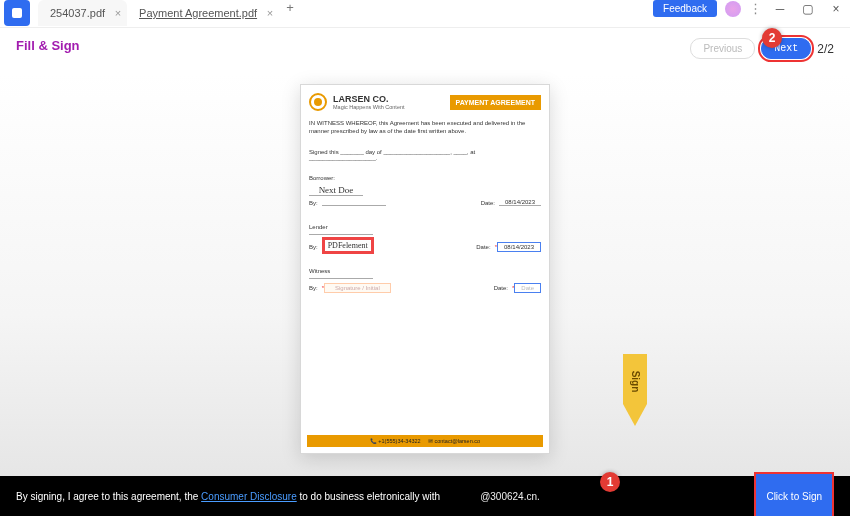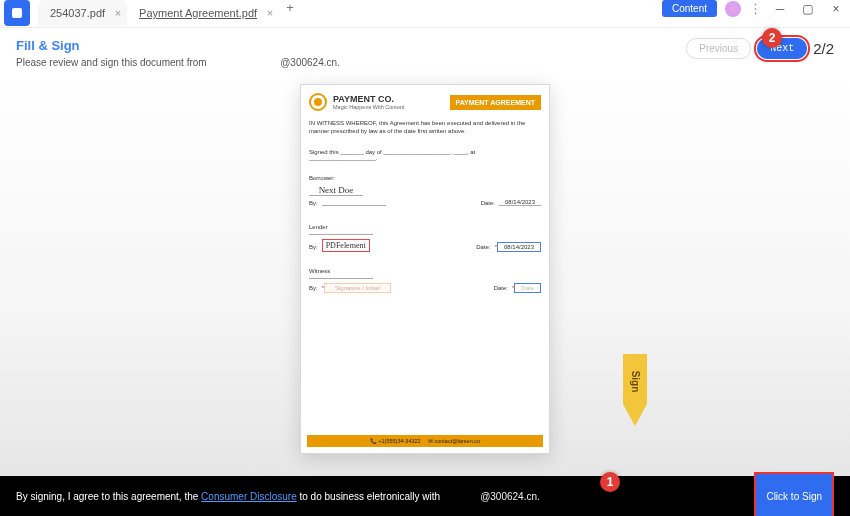--- a/index.html
+++ b/index.html
@@ -13,46 +13,46 @@
   .tab.inactive { background: #f7f7f7; border-top-left-radius: 6px; border-top-right-radius: 6px; }
   .tab-close { position: absolute; right: 6px; font-size: 11px; color: #999; cursor: pointer; }
   .tab-add { width: 22px; text-align: center; color: #777; font-size: 13px; cursor: pointer; }
   .title-right { margin-left: auto; display: flex; align-items: center; gap: 8px; padding-right: 4px; }
   .feedback-btn { background: #2f6cf0; color: #fff; font-size: 10px; padding: 3px 10px; border-radius: 3px; cursor: pointer; }
   .avatar { width: 16px; height: 16px; border-radius: 50%; background: radial-gradient(circle,#e9a3e9,#d09cf3); }
   .win-btn { width: 20px; text-align: center; color: #555; font-size: 12px; cursor: pointer; }
   .dots { color:#888; font-size:13px; cursor:pointer; }
 
   .subbar { display: flex; align-items: flex-start; padding: 10px 16px 6px 16px; }
-  .sub-left-title { font-size: 13px; font-weight: 600; color: #3b82f6; }
+  .sub-left-title { font-size: 13px; font-weight: 600; color: #a21caf; }
   .sub-left-desc { font-size: 10px; color: #555; margin-top: 4px; }
   .sub-right { margin-left: auto; display: flex; align-items: center; gap: 6px; }
   .nav-btn { font-size: 10px; padding: 4px 12px; border: 1px solid #ddd; border-radius: 10px; color: #bbb; cursor: pointer; }
   .nav-btn.next { background: #2f6cf0; color: #fff; border-color: #2f6cf0; position: relative; outline: 2px solid #e33; outline-offset: 1px; font-family: Liberation Mono, monospace; }
-  .page-ind { font-size: 15px; color: #333; }
+  .page-ind { font-size: 12px; color: #333; }
 
   .badge { position: absolute; width: 20px; height: 20px; border-radius: 50%; background: #e33b34; color:#fff; font-size:12px; font-weight:bold; display:flex; align-items:center; justify-content:center; z-index: 50; box-shadow: 0 0 4px rgba(0,0,0,.3);}
   .badge2 { top: 28px; right: 68px; }
   .badge1 { bottom: 24px; left: 600px; }
 
   .canvas-area { position: absolute; top: 74px; left: 0; right: 0; bottom: 40px; background: linear-gradient(180deg,#fff 0%,#f5f5f5 60%,#e6e6e6 100%); display:flex; justify-content:center; padding-top: 10px;}
   .doc { width: 250px; height: 370px; background:#fff; border:1px solid #d8d8d8; box-shadow: 0 4px 18px rgba(0,0,0,.15); position:relative; font-size: 6.5px; color:#333; padding:8px;}
   .doc-head { display:flex; align-items:center; margin-bottom: 8px;}
   .logo-dot { width:18px;height:18px;border:2px solid #e99a00;border-radius:50%; display:flex;align-items:center;justify-content:center; margin-right:6px;}
   .logo-dot::after{content:'';width:8px;height:8px;border-radius:50%;background:#e99a00;}
   .co-name{font-size:9px;font-weight:700;}
   .co-tag{font-size:5.5px;color:#666;}
   .pa-banner{background:#e99a00;color:#fff;font-weight:700;font-size:7px; padding:4px 6px; margin-left:auto;}
   .doc-text{font-size:6px; line-height:1.35; margin-bottom:14px;}
   .line-label{font-size:6px; margin-bottom:4px;}
   .sig-line{border-bottom:1px solid #aaa; width:64px; height:10px; display:inline-block; vertical-align:bottom;}
   .sig-row{display:flex; align-items:flex-end; gap:4px; font-size:6px; margin-bottom:8px;}
   .sig-box{display:inline-block; width:54px;}
   .sig-box .name{font-family: 'Brush Script MT', cursive; font-size:9px; text-align:center;}
-  .sig-box.lender .name{font-family: 'Segoe Script', cursive; font-size:8px; border:1px solid #ef4444; padding:1px 3px; background:#fdfdfd;}
+  .sig-box.lender .name{font-family: 'Segoe Script', cursive; font-size:8px; border:3px solid #ef4444; padding:1px 3px; background:#fdfdfd;}
   .date-box{border:1px solid #4a80f0; padding:1px 6px; font-size:6px;}
   .witness-box{border:1px solid #fca; background:#fffaf3; padding:1px 10px; font-size:6px;}
   .star{color:#e33;}
   .doc-footer{position:absolute; bottom:6px; left:6px; right:6px; background:#e99a00; color:#222; font-size:5.5px; padding:3px 0; text-align:center;}
 
   .sign-arrow { position:absolute; right:200px; bottom:50px; width:30px; height:72px; z-index:10;}
   .sign-arrow svg{width:30px;height:72px;}
   .sign-arrow .txt{position:absolute;top:22px;left:0;right:0;text-align:center;transform:rotate(90deg);font-size:10px;font-weight:600;color:#6a4a00;}
 
   .bottom-bar { position:absolute; bottom:0; left:0; right:0; height:40px; background:#000; display:flex; align-items:center; padding:0 16px; color:#fff; font-size:10px;}
@@ -72,53 +72,48 @@
     <span>254037.pdf</span>
     <span class="tab-close">×</span>
   </div>
   <div class="tab active">
     <span>Payment Agreement.pdf</span>
     <span class="tab-close">×</span>
   </div>
   <div class="tab-add">+</div>
 
   <div class="title-right">
-    <div class="feedback-btn">Content</div>
+    <div class="feedback-btn">Feedback</div>
     <div class="avatar"></div>
     <div class="dots">⋮</div>
     <div class="win-btn">─</div>
     <div class="win-btn">▢</div>
     <div class="win-btn">×</div>
   </div>
 </div>
 
 <div class="subbar">
   <div>
     <div class="sub-left-title">Fill &amp; Sign</div>
-    <div class="sub-left-desc">
-      <span>Please review and sign this document from</span>
-      <span style="display:inline-block;width:68px;"></span>
-      <span>@300624.cn.</span>
-    </div>
   </div>
   <div class="sub-right">
     <div class="nav-btn">Previous</div>
     <div class="nav-btn next">Next</div>
     <div class="page-ind">2/2</div>
   </div>
 </div>
 
 <div class="badge badge2">2</div>
 
 <div class="canvas-area">
   <div class="doc">
     <div class="doc-head">
       <div class="logo-dot"></div>
       <div>
-        <div class="co-name">PAYMENT CO.</div>
+        <div class="co-name">LARSEN CO.</div>
         <div class="co-tag">Magic Happens With Content</div>
       </div>
       <div class="pa-banner">PAYMENT AGREEMENT</div>
     </div>
     <div class="doc-text">IN WITNESS WHEREOF, this Agreement has been executed and delivered in the manner prescribed by law as of the date first written above.</div>
     <div class="line-label" style="margin-bottom:14px;">Signed this _______ day of ____________________, ____, at ____________________.</div>
 
     <div class="line-label">Borrower:</div>
     <div class="sig-box">
       <div class="name">Next Doe</div>

